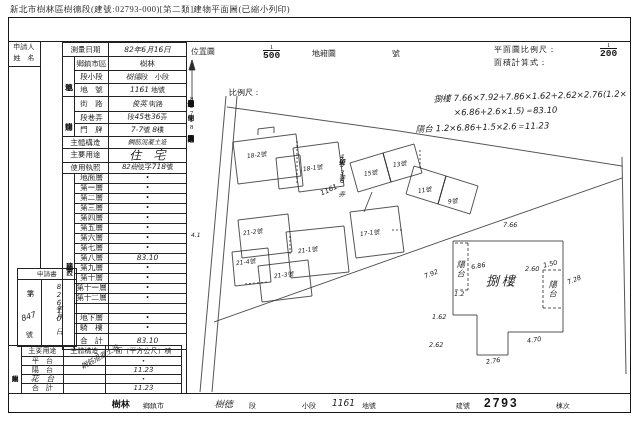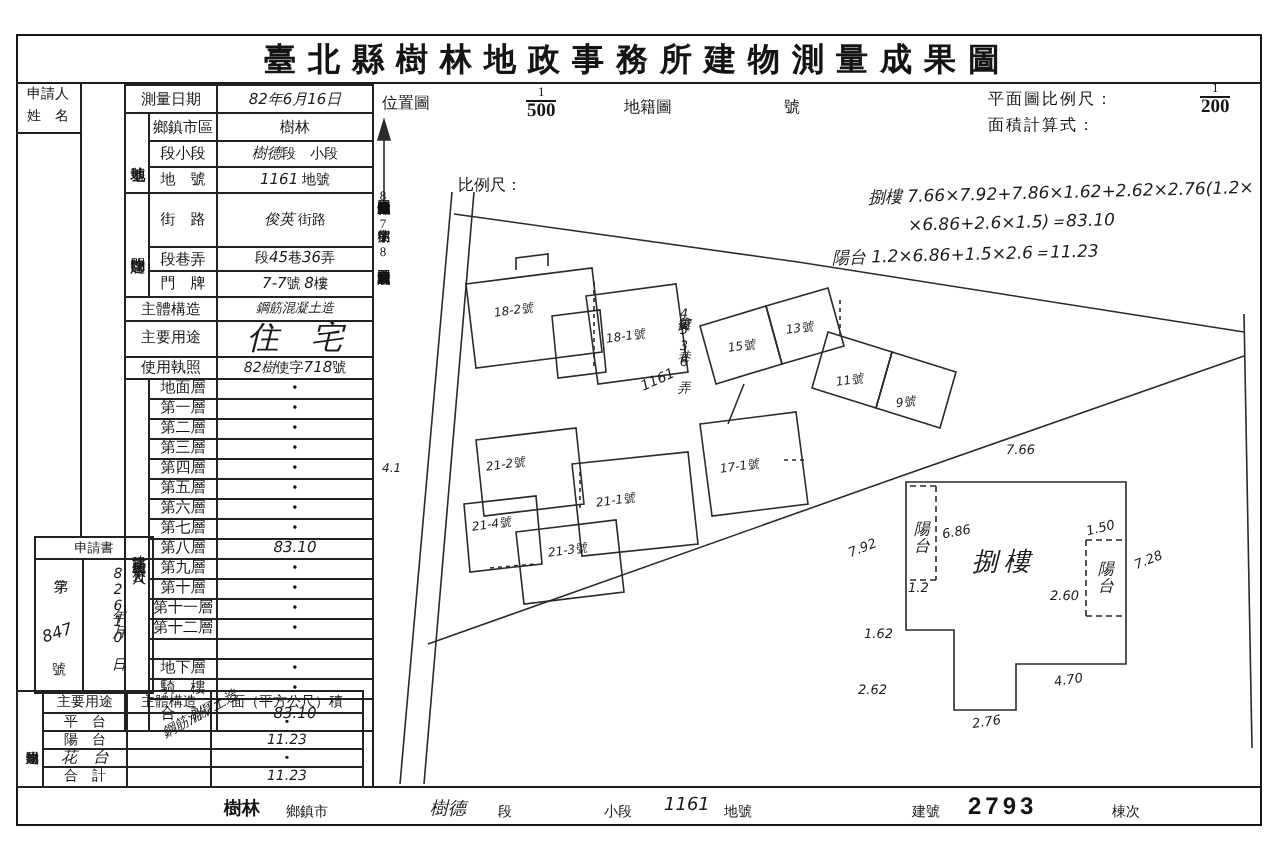--- a/index.html
+++ b/index.html
@@ -28,32 +28,32 @@
   .appbox .hdr{position:absolute;left:0;top:1px;width:100%;text-align:center;font-size:6.5px;}
   .appbox .colL{position:absolute;left:0;top:10px;width:23px;height:66px;border-top:1px solid #222;
                 border-right:1px solid #222;}
   .appbox .colR{position:absolute;left:24px;top:10px;width:34px;height:66px;border-top:1px solid #222;}
   .mapsvg{position:absolute;left:0;top:0;width:640px;height:423px;}
   .mlabel{position:absolute;font-size:8px;}
   .bnum{position:absolute;font-size:6px;transform:rotate(-8deg);}
   .dim{position:absolute;font-size:6.5px;}
   .frac{display:inline-block;text-align:center;vertical-align:middle;}
   .frac .fn{display:block;font-size:6.5px;line-height:6px;border-bottom:1px solid #161616;padding:0 6px;}
-  .frac .fd{display:block;font-size:9.5px;line-height:10px;font-weight:600;}
+  .frac .fd{display:block;font-size:9.5px;line-height:10px;font-weight:600;font-family:Liberation Mono, monospace;}
   .note{position:absolute;font-size:8px;font-weight:600;letter-spacing:0.5px;}
   .foot{position:absolute;font-size:8px;}
   .diag{position:absolute;left:68px;top:352px;width:64px;font-size:7px;transform:rotate(-29deg);text-align:center;}
 </style>
 </head>
 <body>
 
 <div class="page">
 
+  <div class="print-header">新北市樹林區樹德段(建號:02793-000)[第二類]建物平面圖(已縮小列印)</div>
   <div class="outer"></div>
-  <div class="title">臺北縣樹林地政事務所建物測量成果圖</div>
   <div class="hline" style="left:8px;top:41px;width:622px;"></div>
   <div class="vline" style="left:186px;top:42px;height:351px;"></div>
   <div class="hline" style="left:8px;top:393px;width:622px;"></div>
 
   <svg class="mapsvg" viewBox="0 0 640 423">
     <g stroke="#2a2a2a" fill="none" stroke-width="0.8">
       <g>
         <line x1="192" y1="100" x2="192" y2="64"></line>
         <polygon points="189,70 192,60 195,70" fill="#2a2a2a"></polygon>
       </g>
@@ -142,40 +142,40 @@
       <td class="val">樹林</td>
     </tr>
     <tr style="height:13px">
       <td>段小段</td>
       <td class="val"><span class="hw">樹德</span><span class="sfx">段　小段</span></td>
     </tr>
     <tr style="height:13px">
       <td>地　號</td>
       <td class="val"><span class="hw">1161</span> <span class="sfx">地號</span></td>
     </tr>
-    <tr style="height:27px">
+    <tr style="height:15px">
       <td rowspan="3" class="glab vtext">建物門牌</td>
       <td>街　路</td>
       <td class="val"><span class="hw">俊英</span> <span class="sfx">街路</span></td>
     </tr>
     <tr style="height:12px">
       <td>段巷弄</td>
       <td class="val"><span class="sfx">段</span><span class="hw">45</span><span class="sfx">巷</span><span class="hw">36</span><span class="sfx">弄</span></td>
     </tr>
     <tr style="height:13px">
       <td>門　牌</td>
       <td class="val"><span class="hw">7-7</span><span class="sfx">號</span> <span class="hw">8</span><span class="sfx">樓</span></td>
     </tr>
     <tr style="height:12px">
       <td colspan="2">主體構造</td>
       <td class="val hw" style="font-size:6.5px">鋼筋混凝土造</td>
     </tr>
     <tr style="height:12px">
       <td colspan="2">主要用途</td>
-      <td class="val hw" style="font-size:16px">住　宅</td>
+      <td class="val hw" style="font-size:12px">住　宅</td>
     </tr>
     <tr style="height:11px">
       <td colspan="2">使用執照</td>
       <td class="val"><span class="hw" style="font-size:7px">82樹</span><span class="sfx">使字</span><span class="hw">718</span><span class="sfx">號</span></td>
     </tr>
     <tr style="height:10px">
       <td rowspan="17" class="glab vtext" style="font-size:7px;letter-spacing:1px;">建築面積（平方公尺）</td>
       <td>地面層</td>
       <td class="bullet">•</td>
     </tr>
@@ -322,21 +322,21 @@
 
   <div class="hw" style="position:absolute;left:486px;top:272px;font-size:13px;letter-spacing:3px;">捌樓</div>
   <div class="vtext hw" style="position:absolute;left:455px;top:254px;height:34px;font-size:8px;line-height:11px;">陽　台</div>
   <div class="vtext hw" style="position:absolute;left:547px;top:274px;height:32px;font-size:8px;line-height:11px;">陽　台</div>
   <div class="dim hw" style="left:503px;top:221px;">7.66</div>
   <div class="dim hw" style="left:424px;top:270px;transform:rotate(-22deg);">7.92</div>
   <div class="dim hw" style="left:567px;top:276px;transform:rotate(-22deg);">7.28</div>
   <div class="dim hw" style="left:471px;top:262px;transform:rotate(-10deg);">6.86</div>
   <div class="dim hw" style="left:454px;top:290px;">1.2</div>
   <div class="dim hw" style="left:543px;top:260px;transform:rotate(-14deg);">1.50</div>
-  <div class="dim hw" style="left:525px;top:294px;">2.60</div>
+  <div class="dim hw" style="left:525px;top:265px;">2.60</div>
   <div class="dim hw" style="left:527px;top:336px;transform:rotate(-8deg);">4.70</div>
   <div class="dim hw" style="left:486px;top:357px;transform:rotate(-8deg);">2.76</div>
   <div class="dim hw" style="left:432px;top:313px;">1.62</div>
   <div class="dim hw" style="left:429px;top:341px;">2.62</div>
 
 
   <div class="foot" style="left:112px;top:398px;font-weight:600;font-size:9px;">樹林</div>
   <div class="foot" style="left:143px;top:401px;font-size:7px;text-align:center;">鄉鎮市</div>
   <div class="foot hw" style="left:215px;top:398px;font-size:9px;">樹德</div>
   <div class="foot" style="left:249px;top:401px;font-size:7px;">段</div>

